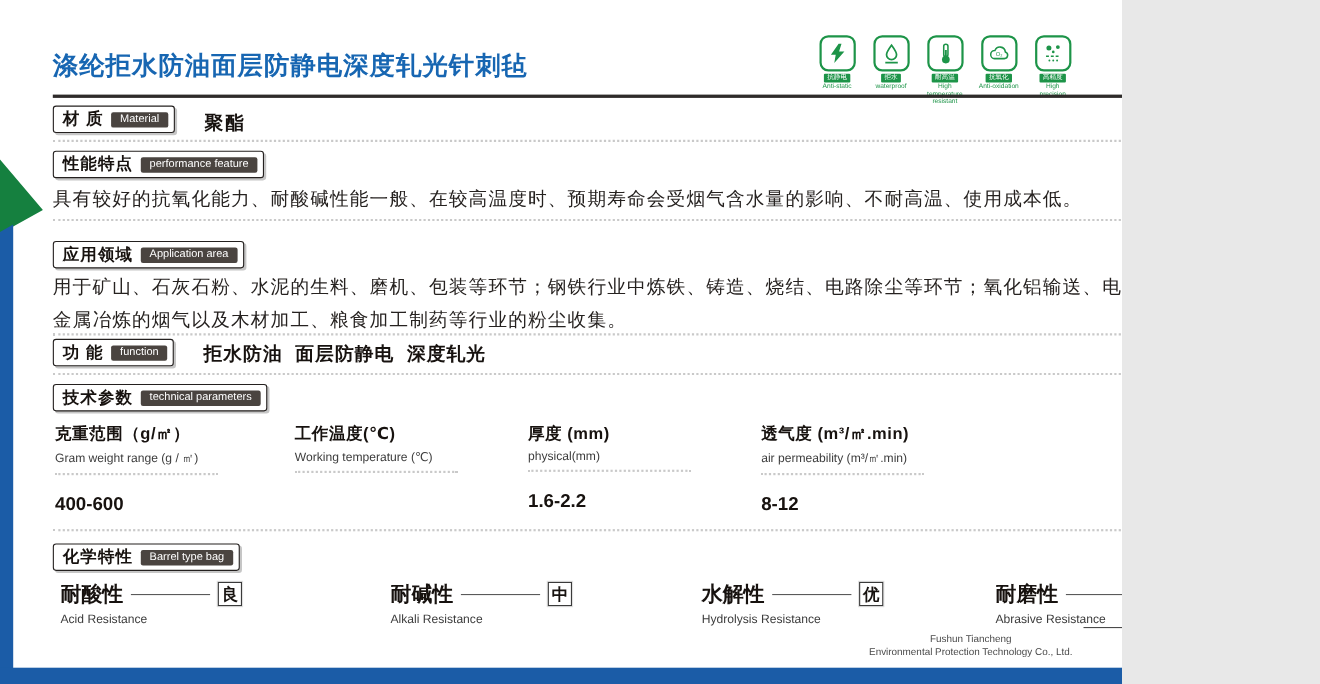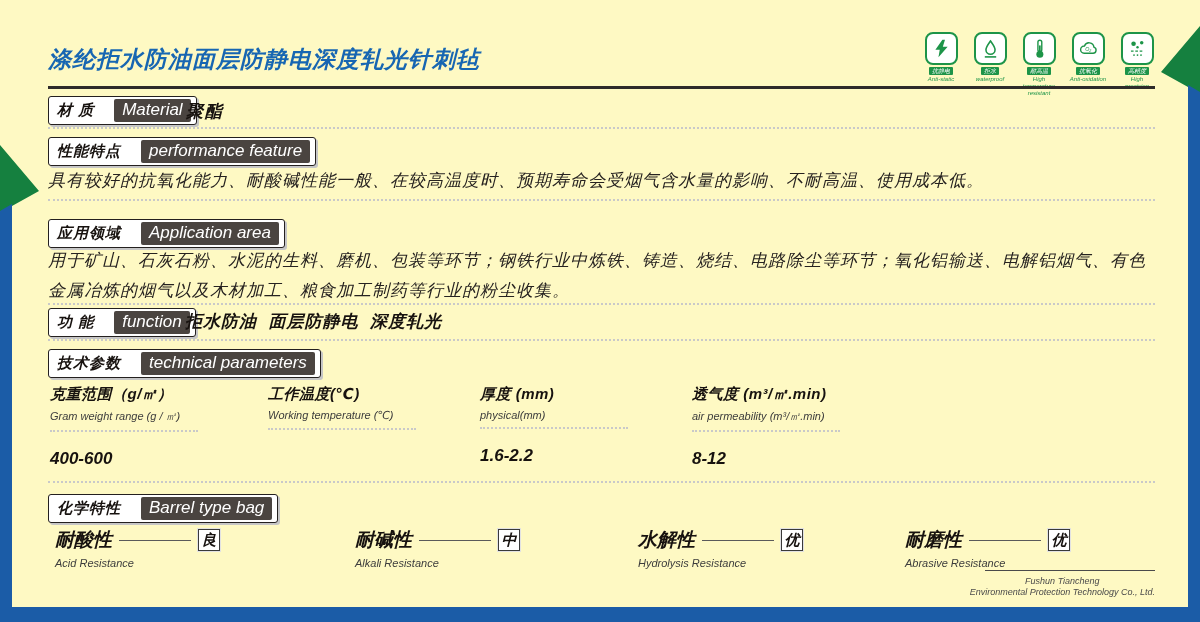--- a/index.html
+++ b/index.html
@@ -1,30 +1,30 @@
 <!DOCTYPE html>
 <html><head>
 <meta charset="utf-8">
 <style>
   html,body{margin:0;padding:0;}
   body{font-family:"Liberation Sans","DejaVu Sans",sans-serif;background:#e8e8e8;}
-  .page{position:relative;width:1200px;height:622px;background:#fef9c3;overflow:hidden;font-style:italic;}
+  .page{position:relative;width:1020px;height:622px;background:#ffffff;overflow:hidden;}
   .deco{position:absolute;left:0;top:0;width:1200px;height:622px;pointer-events:none;}
 
   .title{position:absolute;left:48px;top:44px;margin:0;font-size:23px;font-weight:bold;
          color:#1766b2;letter-spacing:1px;}
 
   .rule{position:absolute;left:48px;top:86px;width:1107px;height:3px;background:#2e2b2a;}
   .dotted{position:absolute;left:48px;width:1107px;height:0;border-top:2px dotted #c9c9c9;}
 
-  .sec-header{position:absolute;display:inline-flex;align-items:center;gap:20px;
+  .sec-header{position:absolute;display:inline-flex;align-items:center;gap:7px;
               border:1px solid #24201f;border-radius:3px;padding:2px 5px 2px 8px;
               background:#fff;box-shadow:2px 2px 0 #c6c6c6;}
   .sec-cn{font-weight:bold;font-size:15px;color:#17120f;letter-spacing:1px;white-space:nowrap;}
-  .sec-tag{background:#4a4440;color:#fff;font-size:17px;padding:1px 8px 2px;border-radius:2px;white-space:nowrap;}
+  .sec-tag{background:#4a4440;color:#fff;font-size:10px;padding:1px 8px 2px;border-radius:2px;white-space:nowrap;}
 
   .para{position:absolute;left:48px;width:1108px;font-size:17px;line-height:30px;
         color:#262220;letter-spacing:1px;margin:0;}
 
   .material-value{position:absolute;left:186px;top:100px;font-size:17px;font-weight:bold;color:#17120f;letter-spacing:2px;}
   .func-value{position:absolute;left:185px;top:310px;font-size:17px;font-weight:bold;color:#17120f;
               letter-spacing:1px;white-space:pre;}
 
   .badges{position:absolute;top:32px;right:44px;display:flex;gap:11px;}
   .badge{width:38px;display:flex;flex-direction:column;align-items:center;}

